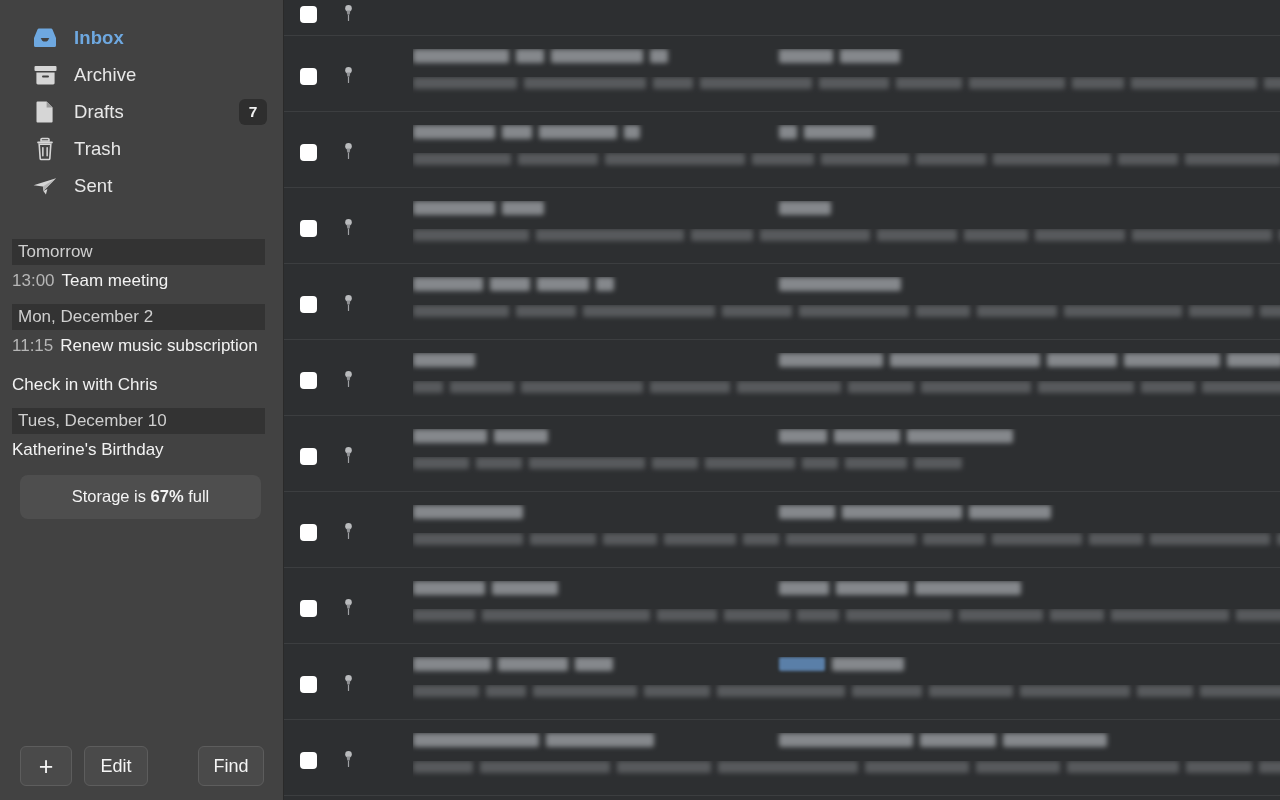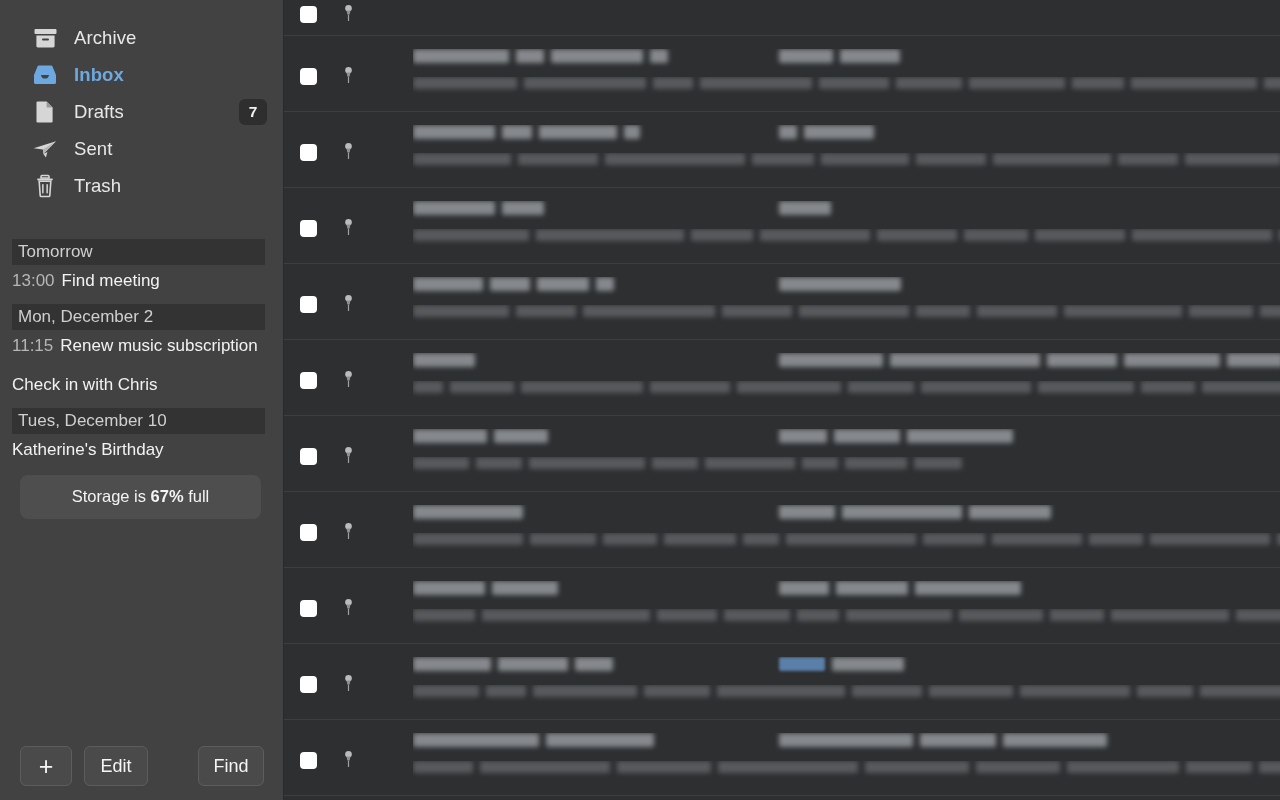--- a/index.html
+++ b/index.html
@@ -231,82 +231,82 @@
   .blk.accent { background: #5a7fa8; filter: blur(1.6px); opacity: 1; }
 </style>
 </head>
 <body>
 
 <div id="app">
 
   <aside id="sidebar">
 
     <nav class="mailbox-list">
+        <div class="mailbox-item selected">
+          <span class="mb-icon">
+            <svg width="26" height="22" viewBox="0 0 26 22">
+              <path d="M2 11 L5.5 2.5 A1.6 1.6 0 0 1 7 1.6 H19 A1.6 1.6 0 0 1 20.5 2.5 L24 11 V18.4 A1.6 1.6 0 0 1 22.4 20 H3.6 A1.6 1.6 0 0 1 2 18.4 Z" fill="#6ea8e0"></path>
+              <path d="M2 11 H8.4 A0.8 0.8 0 0 1 9.2 11.7 A3.9 3.9 0 0 0 13 14.6 A3.9 3.9 0 0 0 16.8 11.7 A0.8 0.8 0 0 1 17.6 11 H24" fill="#424242"></path>
+            </svg>
+          </span>
+          <span class="mb-label">Inbox</span>
+        </div>
         <div class="mailbox-item">
           <span class="mb-icon">
             <svg width="25" height="22" viewBox="0 0 25 22">
               <rect x="1.5" y="2" width="22" height="5" rx="1" fill="#d6d6d6"></rect>
               <path d="M3.4 8.4 H21.6 V19 A1.4 1.4 0 0 1 20.2 20.4 H4.8 A1.4 1.4 0 0 1 3.4 19 Z" fill="#d6d6d6"></path>
               <rect x="9" y="11.4" width="7" height="2.1" rx="1" fill="#424242"></rect>
             </svg>
           </span>
           <span class="mb-label">Archive</span>
         </div>
-        <div class="mailbox-item selected">
-          <span class="mb-icon">
-            <svg width="26" height="22" viewBox="0 0 26 22">
-              <path d="M2 11 L5.5 2.5 A1.6 1.6 0 0 1 7 1.6 H19 A1.6 1.6 0 0 1 20.5 2.5 L24 11 V18.4 A1.6 1.6 0 0 1 22.4 20 H3.6 A1.6 1.6 0 0 1 2 18.4 Z" fill="#6ea8e0"></path>
-              <path d="M2 11 H8.4 A0.8 0.8 0 0 1 9.2 11.7 A3.9 3.9 0 0 0 13 14.6 A3.9 3.9 0 0 0 16.8 11.7 A0.8 0.8 0 0 1 17.6 11 H24" fill="#424242"></path>
-            </svg>
-          </span>
-          <span class="mb-label">Inbox</span>
-        </div>
         <div class="mailbox-item">
           <span class="mb-icon">
             <svg width="22" height="24" viewBox="0 0 22 24">
               <path d="M3.5 1.6 H12.6 L18.6 7.6 V21.6 A1 1 0 0 1 17.6 22.6 H3.5 A1 1 0 0 1 2.5 21.6 V2.6 A1 1 0 0 1 3.5 1.6 Z" fill="#d6d6d6"></path>
               <path d="M12.6 1.6 L18.6 7.6 H12.6 Z" fill="#9a9a9a"></path>
             </svg>
           </span>
           <span class="mb-label">Drafts</span>
           <span class="mb-badge">7</span>
-        </div>
-        <div class="mailbox-item">
-          <span class="mb-icon">
-            <svg width="26" height="22" viewBox="0 0 26 22">
-              <path d="M1.6 10.2 L24 3.2 L11.4 16 L10.9 11.4 Z" fill="#d6d6d6"></path>
-              <path d="M10.9 11.4 L11.4 16 L24 3.2 Z" fill="#b4b4b4"></path>
-              <path d="M11.4 16 L13.9 19.4 L15.4 14.1 Z" fill="#d6d6d6"></path>
-            </svg>
-          </span>
-          <span class="mb-label">Sent</span>
         </div>
         <div class="mailbox-item">
           <span class="mb-icon">
             <svg width="22" height="24" viewBox="0 0 22 24">
               <path d="M8 1.6 H14 A1 1 0 0 1 15 2.6 V4 H7 V2.6 A1 1 0 0 1 8 1.6 Z" fill="none" stroke="#d6d6d6" stroke-width="1.5"></path>
               <rect x="3.2" y="4.4" width="15.6" height="2" rx="0.8" fill="#d6d6d6"></rect>
               <path d="M5.2 7.2 H16.8 L15.8 21.6 A1 1 0 0 1 14.8 22.5 H7.2 A1 1 0 0 1 6.2 21.6 Z" fill="none" stroke="#d6d6d6" stroke-width="1.6"></path>
               <rect x="8.1" y="10" width="1.5" height="9.4" rx="0.7" fill="#d6d6d6"></rect>
               <rect x="12.4" y="10" width="1.5" height="9.4" rx="0.7" fill="#d6d6d6"></rect>
             </svg>
           </span>
           <span class="mb-label">Trash</span>
         </div>
+        <div class="mailbox-item">
+          <span class="mb-icon">
+            <svg width="26" height="22" viewBox="0 0 26 22">
+              <path d="M1.6 10.2 L24 3.2 L11.4 16 L10.9 11.4 Z" fill="#d6d6d6"></path>
+              <path d="M10.9 11.4 L11.4 16 L24 3.2 Z" fill="#b4b4b4"></path>
+              <path d="M11.4 16 L13.9 19.4 L15.4 14.1 Z" fill="#d6d6d6"></path>
+            </svg>
+          </span>
+          <span class="mb-label">Sent</span>
+        </div>
       </nav>
 
     <section class="agenda">
         <div class="agenda-group">
           <div class="agenda-header">
             <span>Tomorrow</span>
           </div>
           <div class="agenda-items">
             <div class="agenda-row">
               <span class="agenda-time">13:00</span>
-              <span class="agenda-title">Find meeting</span>
+              <span class="agenda-title">Team meeting</span>
             </div>
           </div>
         </div>
         <div class="agenda-group">
           <div class="agenda-header">
             <span>Mon, December 2</span>
           </div>
           <div class="agenda-items">
             <div class="agenda-row">
               <span class="agenda-time">11:15</span>

